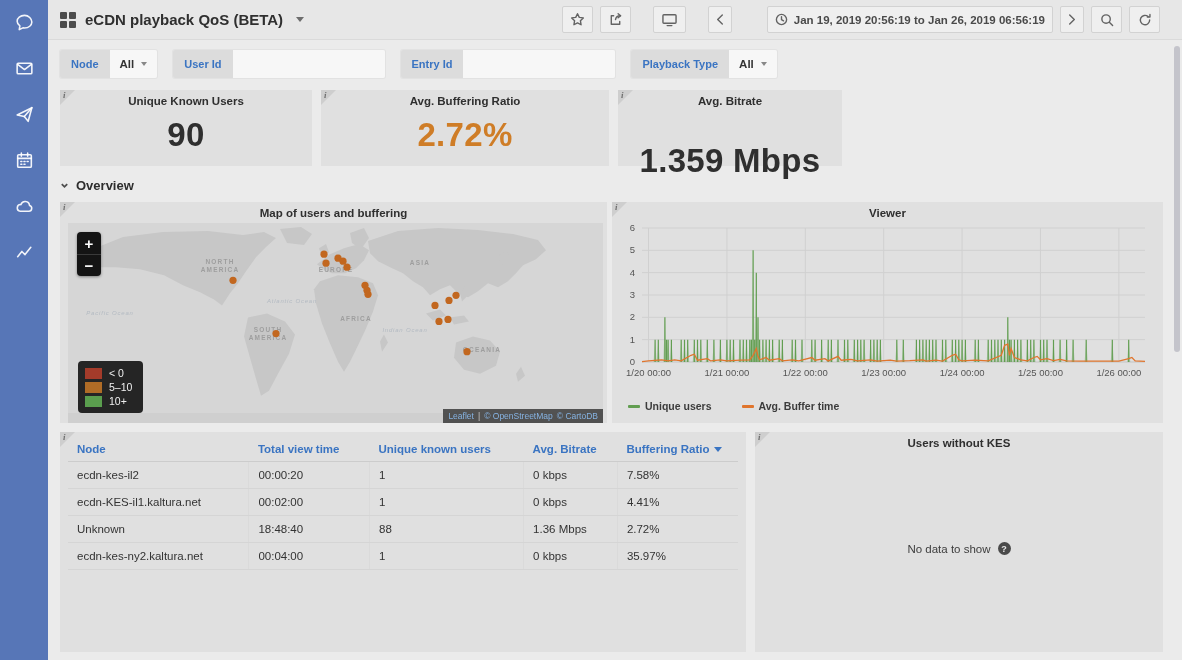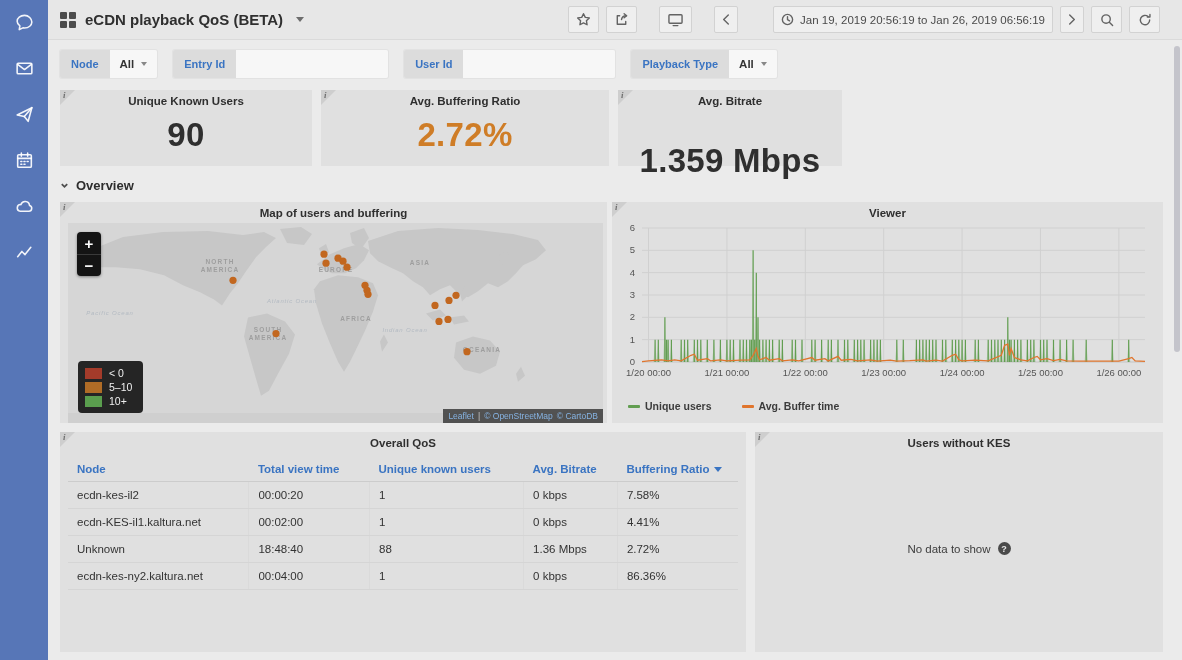--- a/index.html
+++ b/index.html
@@ -16,21 +16,21 @@
   .topbar { height:40px; flex:none; background:#e7e7e7; border-bottom:1px solid #dadada; display:flex; align-items:center; padding:0 16px 0 12px; }
   .tb-left { display:flex; align-items:center; gap:9px; }
   .grid-icon { display:grid; grid-template-columns:7px 7px; grid-template-rows:7px 7px; gap:2px; }
   .grid-icon span { background:#4c4c4c; border-radius:1px; }
   .dash-title { font-size:15px; font-weight:bold; color:#2f2f2f; }
   .caret-down { width:0; height:0; border-left:4px solid transparent; border-right:4px solid transparent; border-top:5px solid #6d6d6d; display:inline-block; margin-left:4px; }
   .tb-right { margin-left:auto; display:flex; align-items:center; gap:7px; padding-right:6px; }
   .hbtn { height:27px; min-width:31px; background:#efefef; border:1px solid #d2d2d2; border-radius:2px; display:flex; align-items:center; justify-content:center; color:#636363; cursor:pointer; padding:0 7px; }
   .hbtn svg { stroke:#636363; fill:none; stroke-width:1.5; stroke-linecap:round; stroke-linejoin:round; }
   .hbtn.nav { min-width:24px; padding:0 5px; font-size:13px; font-weight:bold; color:#555; }
-  .timebtn { gap:6px; font-size:11.5px; font-weight:normal; color:#4a4a4a; white-space:nowrap;margin-left:28px; }
+  .timebtn { gap:6px; font-size:11.5px; font-weight:bold; color:#4a4a4a; white-space:nowrap;margin-left:28px; }
   .gap { width:8px; }
 
   
   .content { flex:1; padding:8px 19px 0 12px; overflow:hidden; }
 
   .filter-row { display:flex; gap:16px; margin:2px 0 12px; }
   .fgroup { display:flex; height:28px; border-radius:2px; overflow:hidden; box-shadow:0 0 0 1px #e2e2e2; }
   .fchip { background:#dcdcdc; color:#3a74c2; font-weight:bold; font-size:11px; display:flex; align-items:center; padding:0 11px; }
   .fval { background:#f7f7f7; display:flex; align-items:center; padding:0 10px; font-size:11.5px; font-weight:bold; color:#333; gap:7px; cursor:pointer; }
   .finput { width:152px; background:#f7f7f7; border:none; outline:none; font-size:11.5px; padding:0 8px; color:#333; }
@@ -198,25 +198,25 @@
 
     <div class="filter-row">
       <div class="fgroup">
         <span class="fchip">Node</span>
         <span class="fval">
           <span>All</span>
             <span class="fcaret"></span>
         </span>
       </div>
       <div class="fgroup">
+        <span class="fchip">User Id</span>
+        <input class="finput" value="" style="">
+      </div>
+      <div class="fgroup">
         <span class="fchip">Entry Id</span>
-        <input class="finput" value="" style="">
-      </div>
-      <div class="fgroup">
-        <span class="fchip">User Id</span>
         <input class="finput" value="" style="">
       </div>
       <div class="fgroup">
         <span class="fchip">Playback Type</span>
         <span class="fval">
           <span>All</span>
             <span class="fcaret"></span>
         </span>
       </div>
     </div>
@@ -399,21 +399,20 @@
         </div>
       </div>
     </div>
 
     <div class="bottom-row">
 
       <div class="panel table-panel">
         <div class="info-corner">
             <b>i</b>
           </div>
-        <div class="panel-title">Overall QoS</div>
         <table class="qos">
           <colgroup>
               <col style="width:27%">
               <col style="width:18%">
               <col style="width:23%">
               <col style="width:14%">
               <col style="width:18%">
             </colgroup>
           <thead>
               <tr id="qos-head">
@@ -444,21 +443,21 @@
                 <td>18:48:40</td>
                 <td>88</td>
                 <td>1.36 Mbps</td>
                 <td>2.72%</td>
               </tr>
               <tr>
                 <td>ecdn-kes-ny2.kaltura.net</td>
                 <td>00:04:00</td>
                 <td>1</td>
                 <td>0 kbps</td>
-                <td>86.36%</td>
+                <td>35.97%</td>
               </tr>
             </tbody>
         </table>
       </div>
 
       <div class="panel nodata-panel">
         <div class="info-corner">
             <b>i</b>
           </div>
         <div class="panel-title">Users without KES</div>

